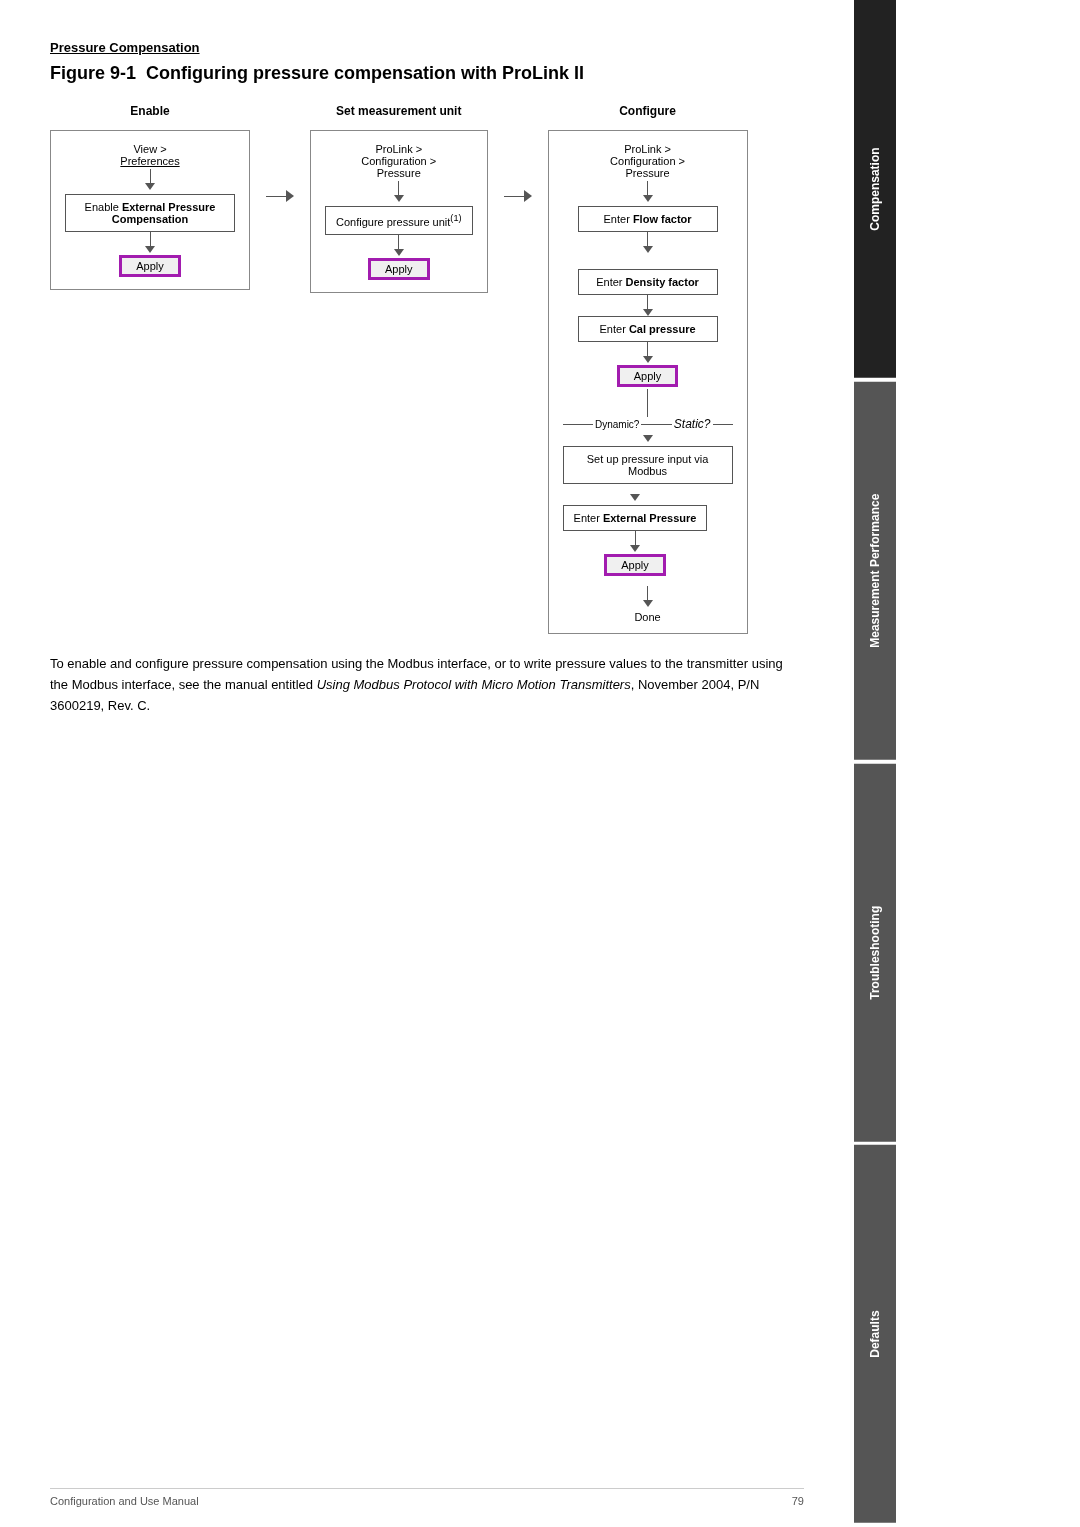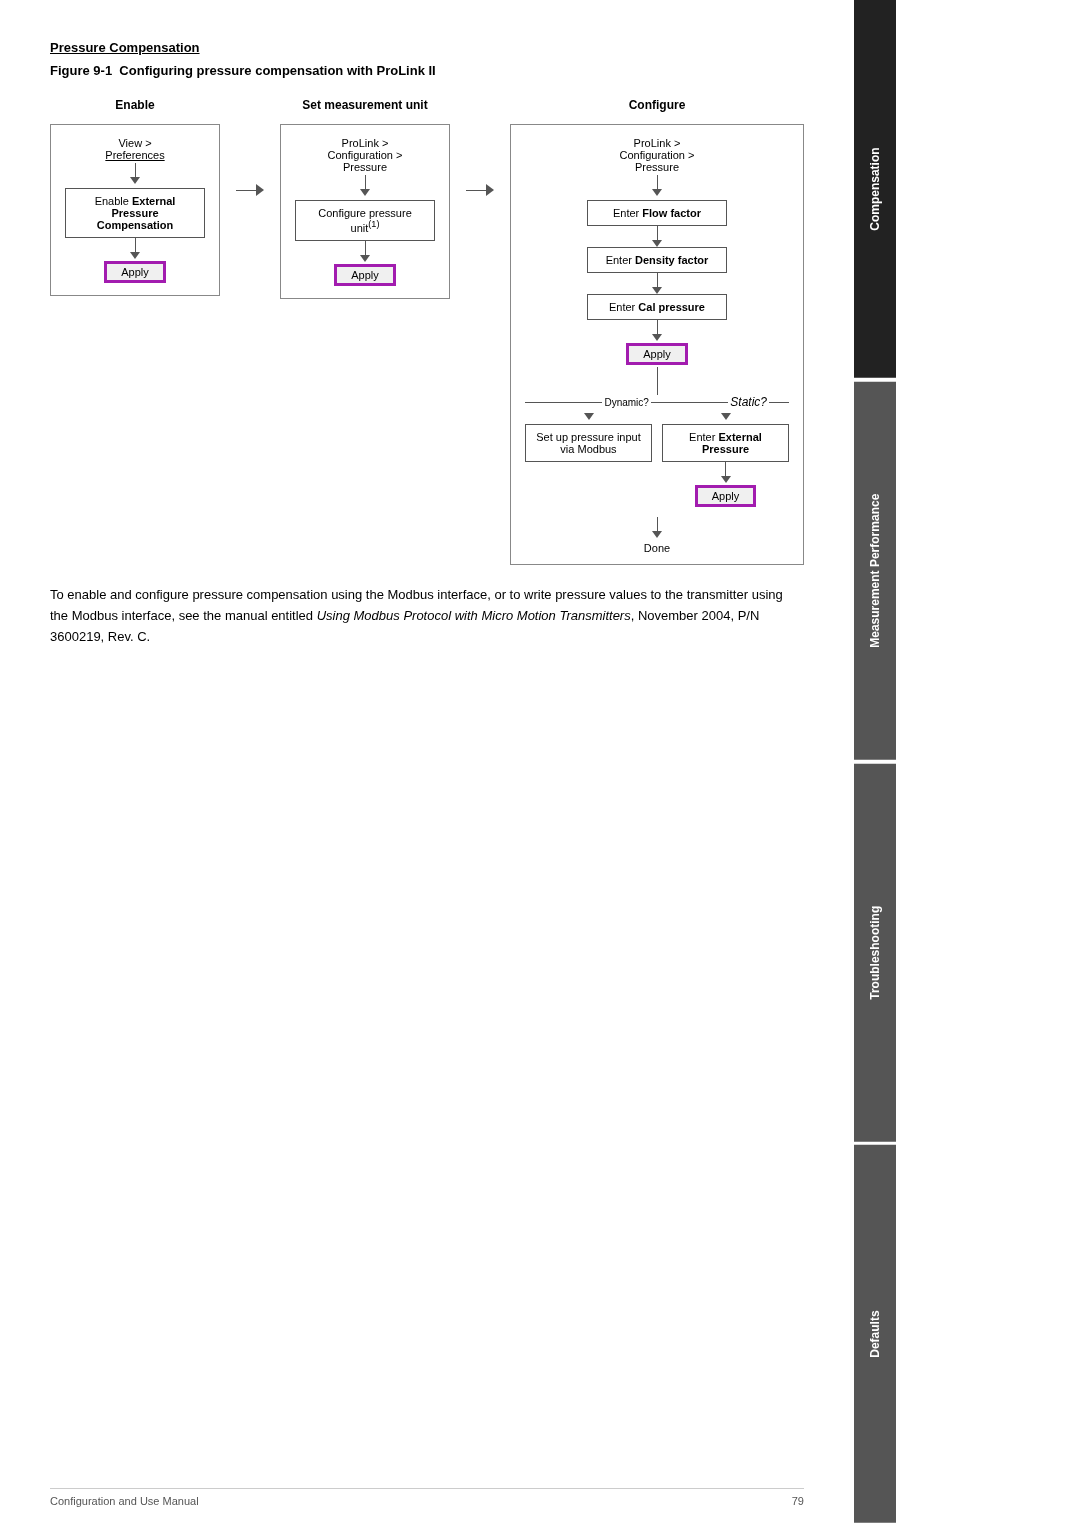--- a/index.html
+++ b/index.html
@@ -55,21 +55,21 @@
 
     .section-heading {
       font-weight: bold;
       font-size: 13px;
       margin-bottom: 8px;
       text-decoration: underline;
     }
 
     .figure-title {
       font-weight: bold;
-      font-size: 13px;
+      font-size: 18px;
       margin-bottom: 16px;
       margin-top: 4px;
     }
 
     .flow-box {
       border: 1px solid #555;
       background: #fff;
       padding: 6px 10px;
       text-align: center;
       font-size: 11px;
@@ -278,21 +278,21 @@
             </div>
             <div class="line-v"></div>
             <div class="arrow-v"></div>
 
             <div class="flow-box" style="margin-top:4px;">
               Enter <strong>Flow factor</strong>
             </div>
             <div class="line-v"></div>
             <div class="arrow-v"></div>
 
-            <div class="flow-box" style="margin-top:0px;">
+            <div class="flow-box" style="margin-top:16px;">
               Enter <strong>Density factor</strong>
             </div>
             <div class="line-v"></div>
             <div class="arrow-v"></div>
 
             <div class="flow-box" style="margin-top:0px;">
               Enter <strong>Cal pressure</strong>
             </div>
             <div class="line-v"></div>
             <div class="arrow-v"></div>
@@ -305,21 +305,21 @@
                 <div style="display:flex; flex-direction:row; align-items:center;">
                   <div style="width:1px; height:14px; background:#555; margin-right:0;"></div>
                 </div>
                 <div style="display:flex; flex-direction:row; align-items:center; width:100%;">
                   <div style="height:1px; background:#555; flex:1;"></div>
                   <span style="font-size:10px; white-space:nowrap; padding:0 2px;">Dynamic?</span>
                   <div style="height:1px; background:#555; flex:1;"></div>
                   <span style="font-size:12px; white-space:nowrap; padding:0 2px;font-style:italic;">Static?</span>
                   <div style="height:1px; background:#555; width:20px;"></div>
                 </div>
-                <div style="display:flex; flex-direction:row; width:100%; gap:10px; align-items:flex-start; margin-top:4px;">
+                <div style="display:flex; flex-direction:column; width:100%; gap:10px; align-items:flex-start; margin-top:4px;">
 
                   <div style="display:flex;flex-direction:column;align-items:center;flex:1;">
                     <div class="arrow-v"></div>
                     <div class="flow-box" style="margin-top:4px; min-width:100px; font-size:11px;">
                       Set up pressure input via Modbus
                     </div>
                   </div>
 
                   <div style="display:flex;flex-direction:column;align-items:center;flex:1;">
                     <div class="arrow-v"></div>

